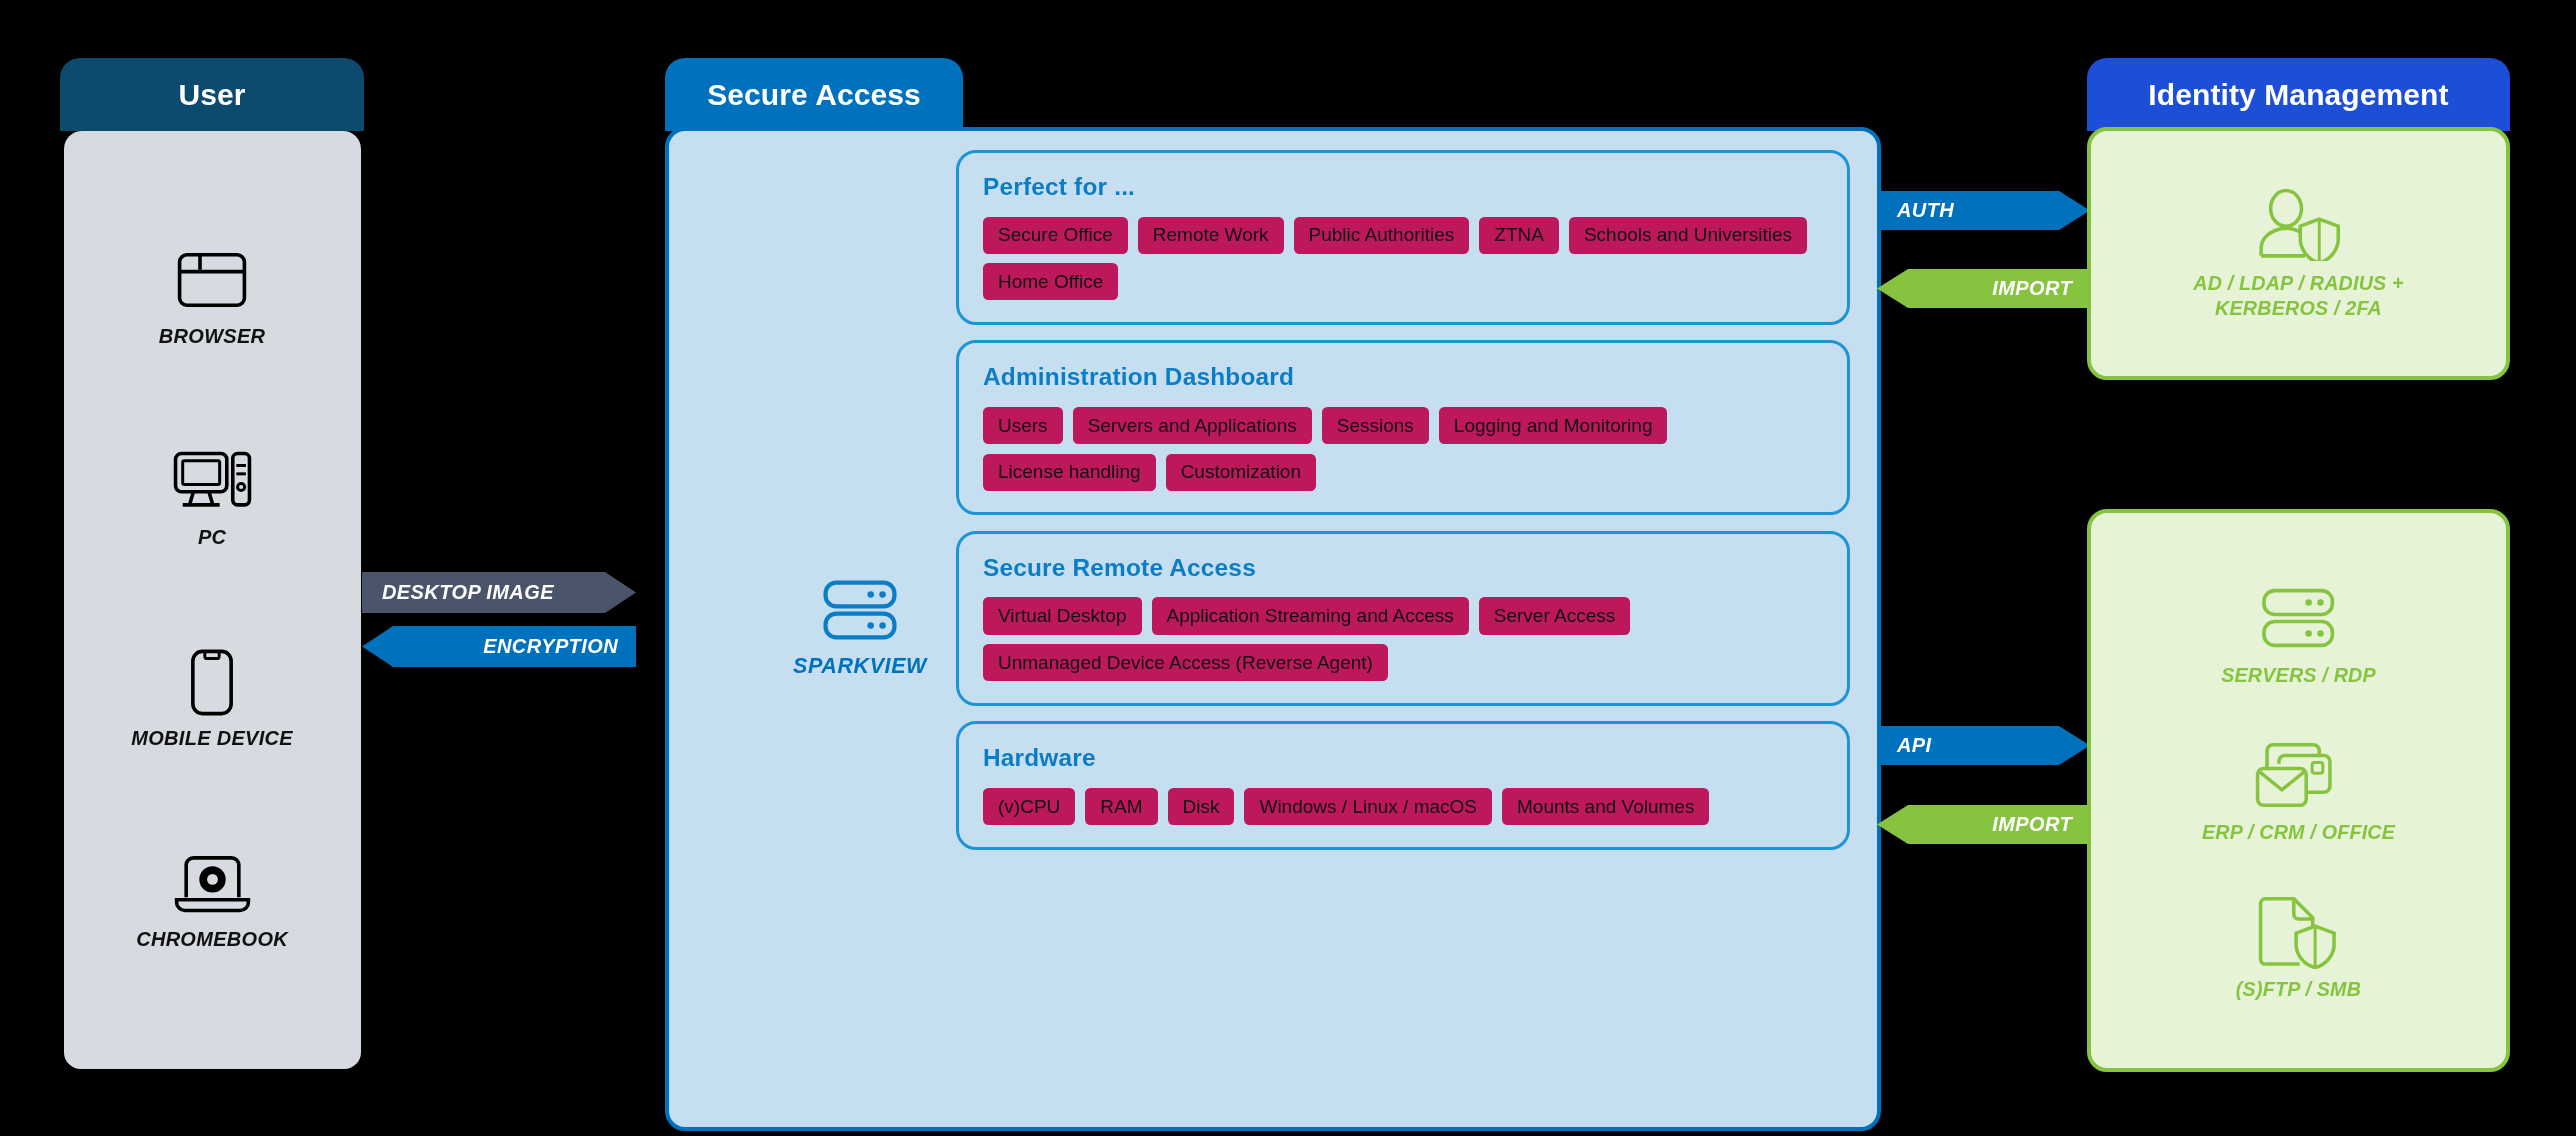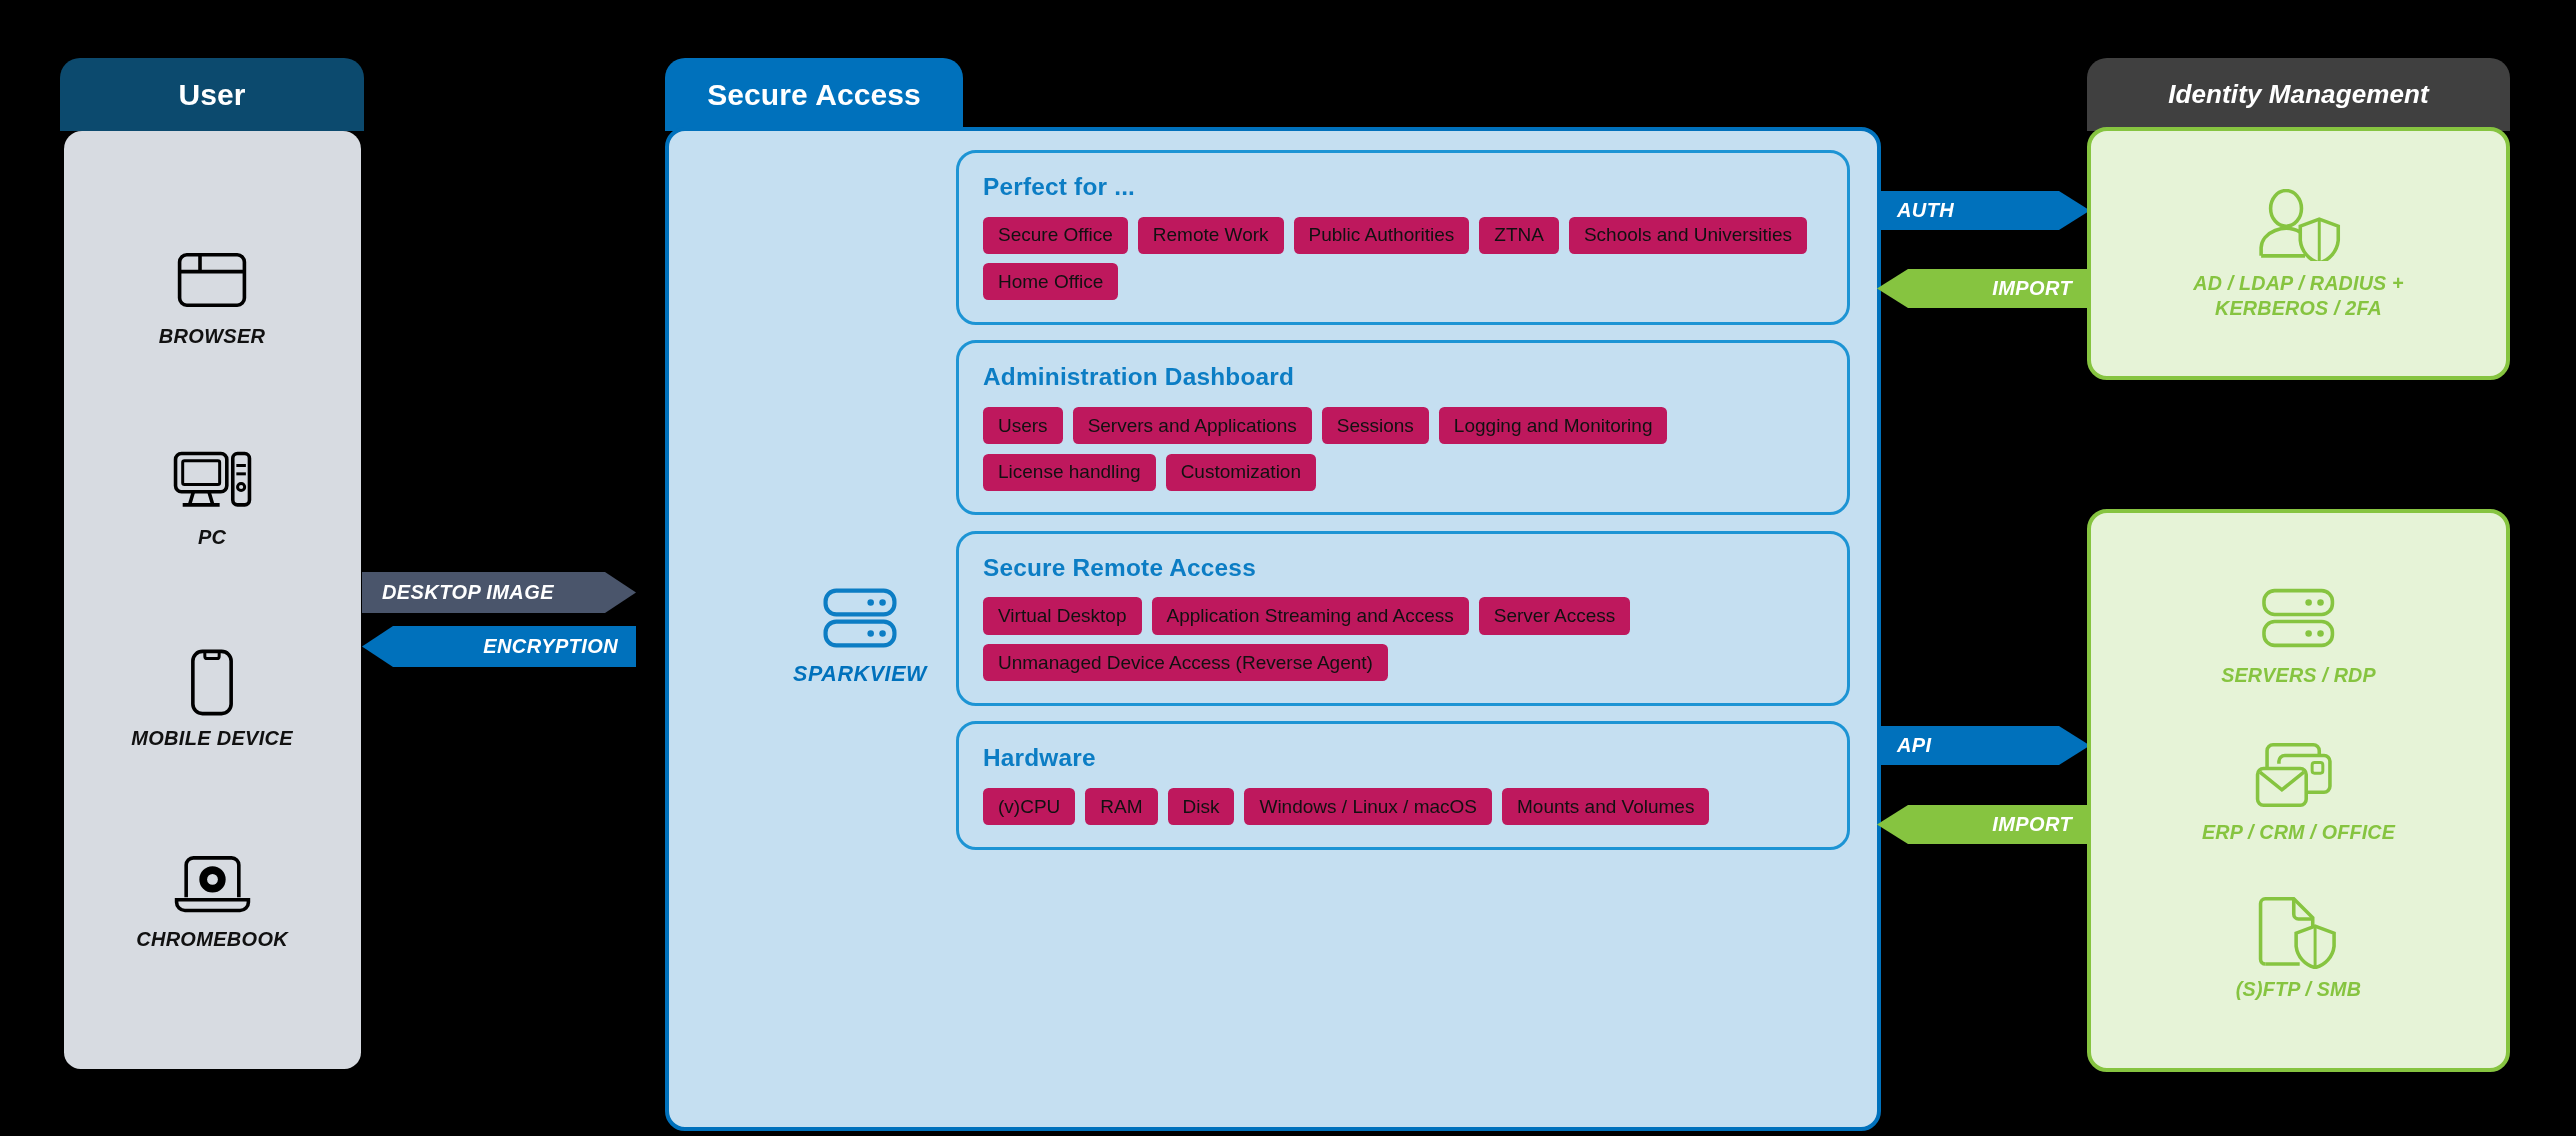--- a/index.html
+++ b/index.html
@@ -51,21 +51,21 @@
   #sa-panel .panel-head {
     width: 298px; height: 73px; background: #0071bc;
     font-size: 30px; border-radius: 20px 20px 0 0;
   }
   #sa-panel .sa-body {
     position: absolute; left: 0; top: 69px; width: 1216px; height: 1004px;
     background: #c5dff1; border: 4.2px solid #0071bc;
     border-radius: 20px;
   }
   .sa-left {
-    position: absolute; left: 72px; top: 8px; width: 238px; height: 100%;
+    position: absolute; left: 72px; top: 0; width: 238px; height: 100%;
     display: flex; flex-direction: column; align-items: center; justify-content: center;
     gap: 13px;
   }
   .sa-left .sv-label {
     font-size: 21.5px; font-weight: bold; font-style: italic;
     color: #0071bc; letter-spacing: 0.6px;
   }
   .sa-sections {
     position: absolute; left: 287px; top: 19px; width: 894px; height: 960px;
     display: flex; flex-direction: column; justify-content: flex-start; gap: 15.5px;
@@ -79,21 +79,21 @@
     margin-bottom: 15.5px; letter-spacing: 0.2px;
   }
   .chips { display: flex; flex-wrap: wrap; gap: 9.5px 10px; }
   .chip {
     background: #be185d; border-radius: 5.4px;
     padding: 7.7px 15px; font-size: 19px; color: #111111;
     white-space: nowrap; line-height: 1.15;
   }
 
   
-  .green-panel .panel-head { background: #404040; font-size: 26px; font-style: italic; }
+  .green-panel .panel-head { background: #1d4ed8; font-size: 30px; }
   .green-panel .gp-body {
     position: absolute; left: 0; top: 69px;
     background: #e6f3d7; border: 4.2px solid #86c440;
     border-radius: 20px;
     display: flex; flex-direction: column;
     align-items: center; justify-content: space-evenly;
     padding: 18px 10.7px;
   }
   #idm-panel { left: 2087px; top: 58px; width: 423px; height: 322px; }
   #idm-panel .panel-head { width: 423px; height: 73px; }

